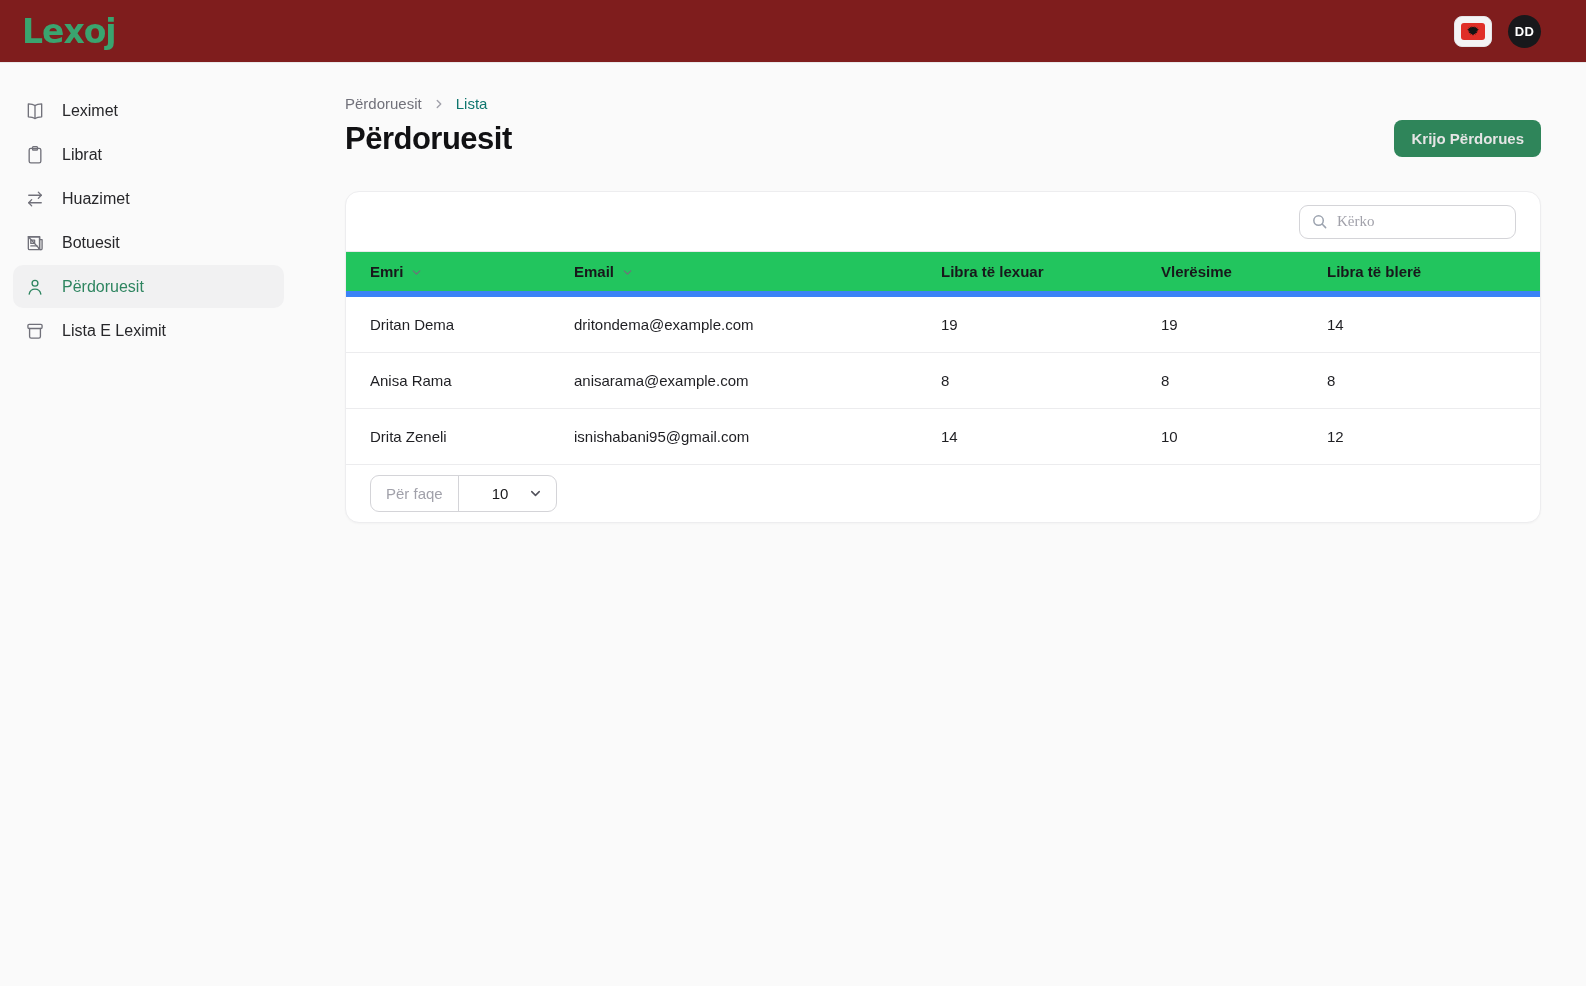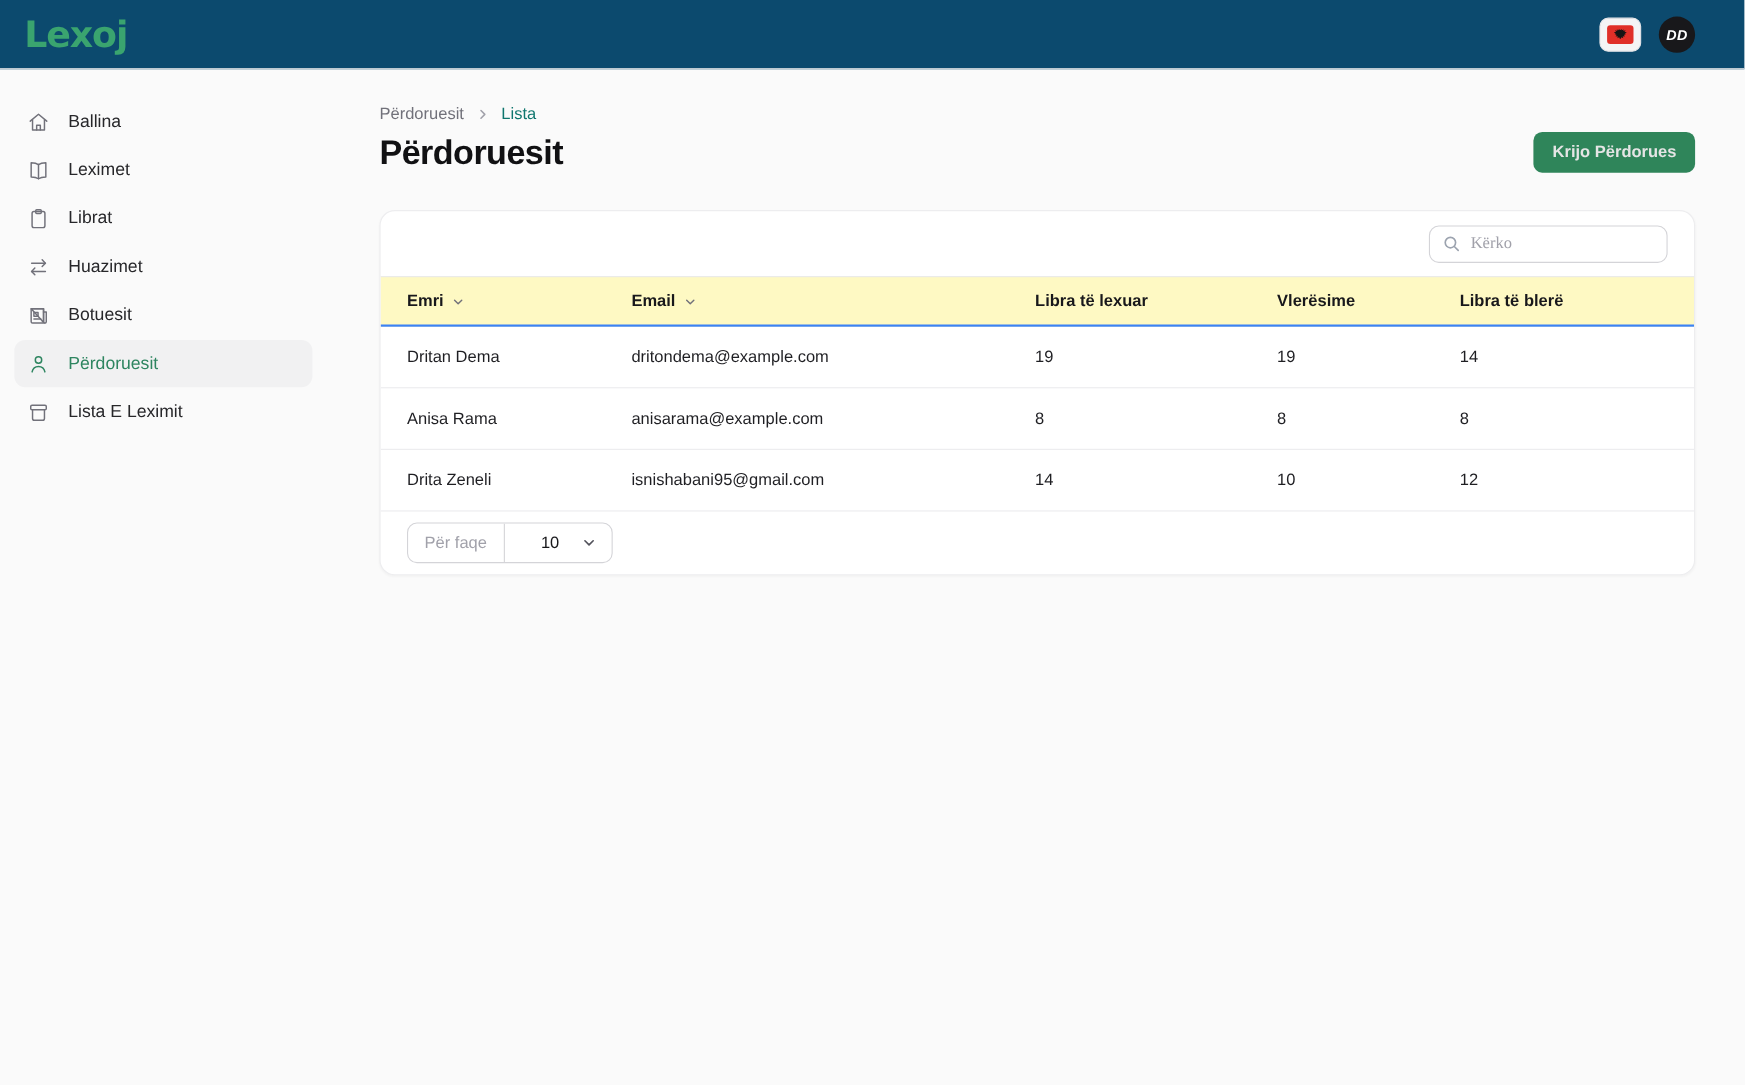--- a/index.html
+++ b/index.html
@@ -7,36 +7,36 @@
   body {
     font-family: "Liberation Sans", sans-serif;
     background: #fafafa;
     color: #18181b;
     overflow: hidden;
   }
 
   
   .topbar {
     height: 63px;
-    background: #0c4a6e;
+    background: #7f1d1d;
     border-bottom: 1px solid #e9e9ea;
     display: flex;
     align-items: center;
     justify-content: space-between;
     padding: 0 45px 0 22px;
   }
   .logo {
     font-family: "DejaVu Sans", sans-serif;
     font-size: 33px;
     font-weight: bold;
     color: #3aa46f;
     letter-spacing: -1px;
     cursor: pointer;
   }
-  .topbar-right { display: flex; align-items: center; gap: 16px; font-style: italic; }
+  .topbar-right { display: flex; align-items: center; gap: 16px; }
   .flag-btn {
     width: 38px; height: 31px;
     background: #f4f4f5;
     border: 1px solid #e4e4e7;
     border-radius: 8px;
     display: flex; align-items: center; justify-content: center;
     cursor: pointer;
   }
   .flag {
     width: 24px; height: 17px;
@@ -125,23 +125,23 @@
   .search-box input::placeholder { color: #a1a1aa; }
 
   .tgrid {
     display: grid;
     grid-template-columns: 204px 367px 220px 166px 1fr;
     align-items: center;
     padding: 0 24px;
   }
   .thead {
     height: 46px;
-    background: #fef9c3;
+    background: #22c55e;
     border-top: 1px solid #e9e9eb;
-    border-bottom: 2px solid #3b82f6;
+    border-bottom: 6px solid #3b82f6;
   }
   .th { display: flex; align-items: center; gap: 7px; font-size: 15px; font-weight: bold; color: #18181b; }
   .th svg { stroke: #71717a; margin-top: 1px; }
   .th.sortable { cursor: pointer; }
 
   .trow { height: 56px; border-bottom: 1px solid #ececee; font-size: 15px; color: #1f1f23; cursor: pointer; }
   .td { overflow: hidden; text-overflow: ellipsis; white-space: nowrap; padding-right: 12px; }
 
   .card-footer {
     height: 57px;
@@ -190,28 +190,20 @@
     </div>
     <div class="avatar">DD</div>
   </div>
 </header>
 
 <div class="layout">
 
   <nav class="sidebar">
     <div class="nav-item">
       <svg width="20" height="20" viewBox="0 0 24 24" fill="none" stroke-width="1.6" stroke-linecap="round" stroke-linejoin="round">
-          <path d="M3 11 12 3.5 21 11"></path>
-          <path d="M5.5 9.5V20.5h13V9.5"></path>
-          <path d="M10 20.5v-5h4v5"></path>
-        </svg>
-      <span>Ballina</span>
-    </div>
-    <div class="nav-item">
-      <svg width="20" height="20" viewBox="0 0 24 24" fill="none" stroke-width="1.6" stroke-linecap="round" stroke-linejoin="round">
           <path d="M12 5.5C10 4 7.5 3.5 4 3.5v15.5c3.5 0 6 .5 8 2 2-1.5 4.5-2 8-2V3.5c-3.5 0-6 .5-8 2z"></path>
           <path d="M12 5.5V21"></path>
         </svg>
       <span>Leximet</span>
     </div>
     <div class="nav-item">
       <svg width="20" height="20" viewBox="0 0 24 24" fill="none" stroke-width="1.6" stroke-linecap="round" stroke-linejoin="round">
           <rect x="5" y="4" width="14" height="17.5" rx="2"></rect>
           <rect x="9" y="2" width="6" height="4" rx="1"></rect>
         </svg>

